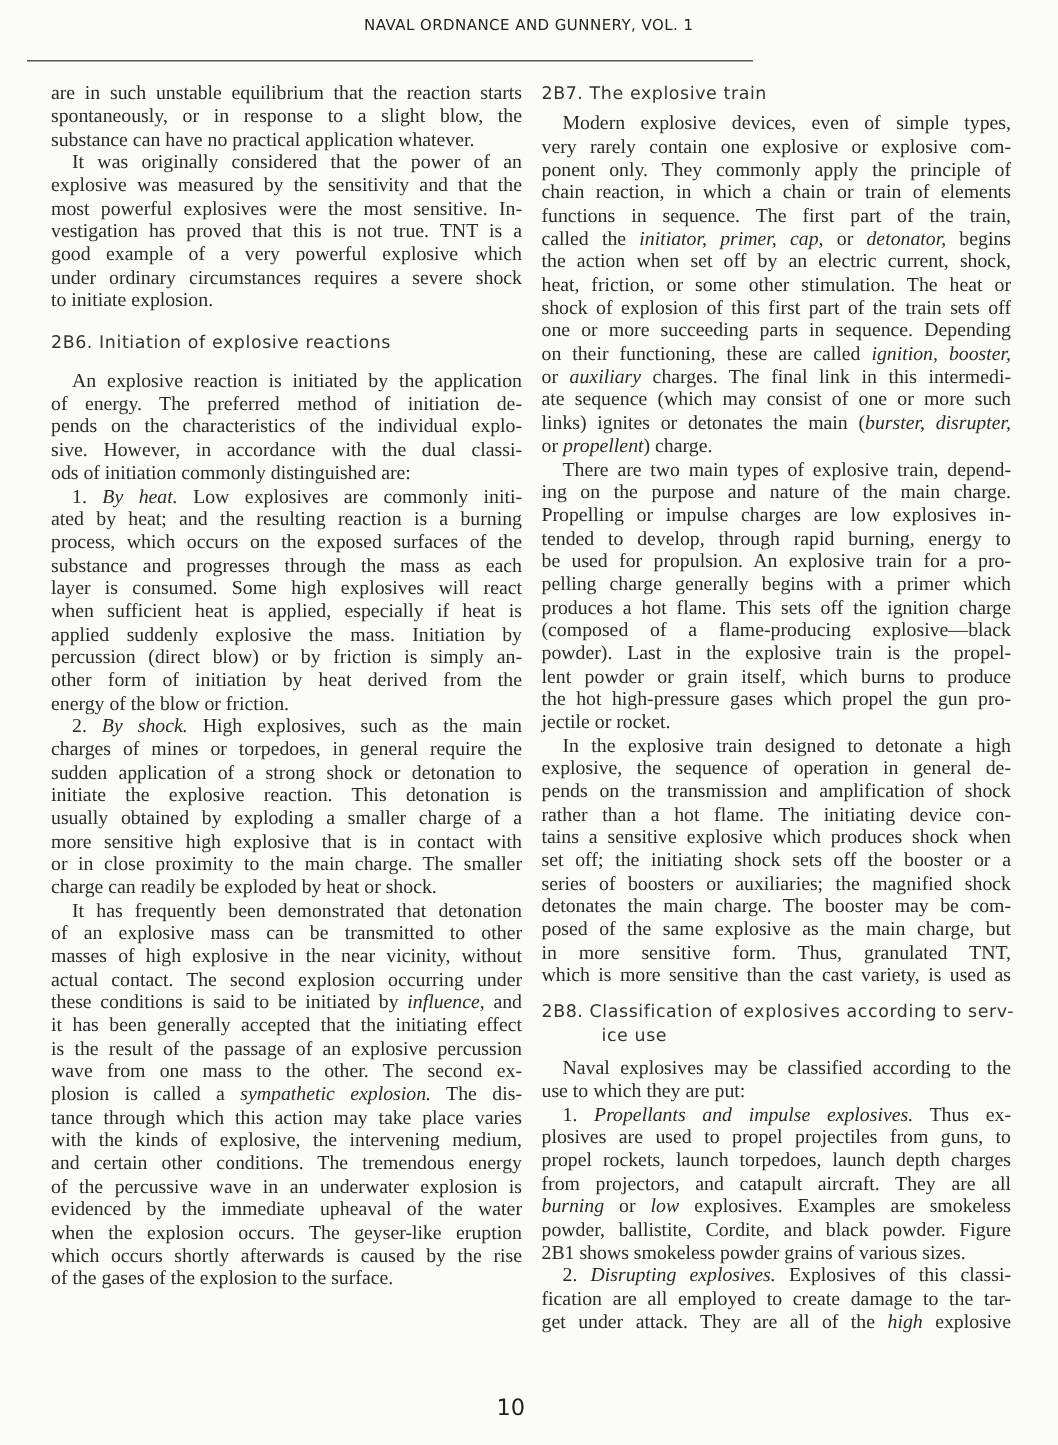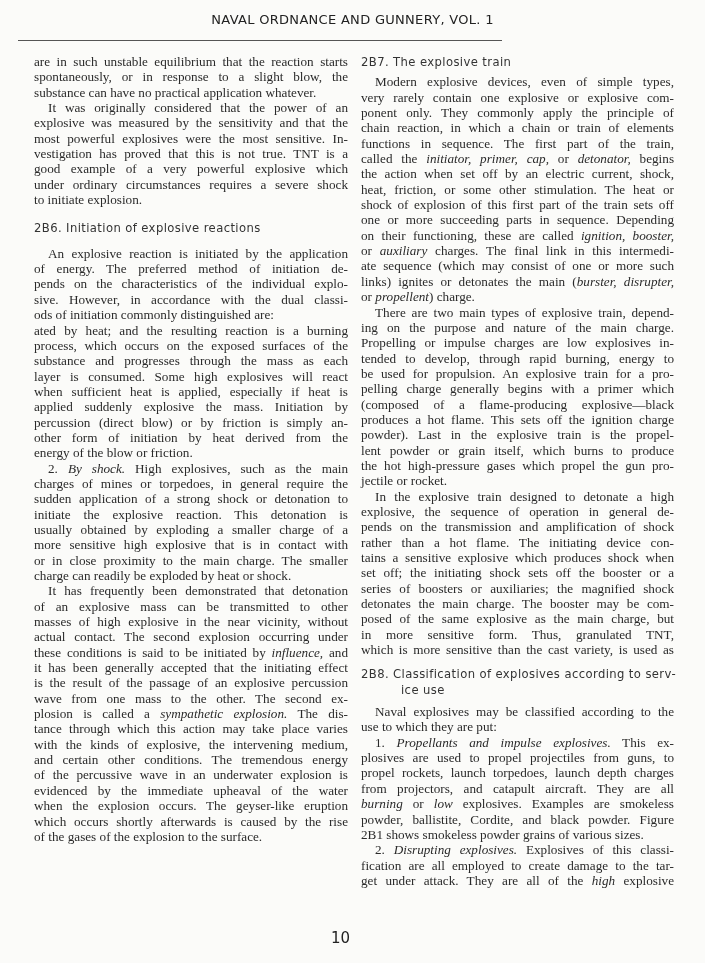--- a/index.html
+++ b/index.html
@@ -1,17 +1,17 @@
 <!DOCTYPE html>
 <html><head>
 <meta charset="utf-8">
 <style>
   html, body { margin:0; padding:0; }
   body { width:705px; height:963px; background:#fbfbf9; position:relative; overflow:hidden; color:#2a2a2a; }
-  .header { position:absolute; top:12px; left:0; width:705px; text-align:center; font-family:"DejaVu Sans", sans-serif; font-size:13px; letter-spacing:0.3px; color:#222; }
+  .header { position:absolute; top:12px; left:0; width:705px; text-align:center; font-family:"DejaVu Sans", sans-serif; font-size:10px; letter-spacing:0.3px; color:#222; }
   .rule { position:absolute; top:40px; left:18px; width:484px; height:1px; background:#555; }
   .col { position:absolute; top:54px; font-family:"Liberation Serif", serif; font-size:13.2px; line-height:15.35px; }
   .col.left { left:19px; width:314px;margin-left:15px; }
   .col.right { left:361px; width:313px; top:55px; }
   .ln { display:block; white-space:nowrap; text-align:justify; text-align-last:justify; height:15.35px; }
   .ln.last { text-align-last:left; }
   .ind { padding-left:14px; }
   .h { font-family:"DejaVu Sans", sans-serif; font-weight:normal; font-size:11.6px; letter-spacing:0.4px; color:#333; height:auto; white-space:nowrap; }
   .h.sub { padding-left:40px; }
   .gap-s { height:9px; }
@@ -49,20 +49,21 @@
 
   <div>
     <span class="ln ind">An explosive reaction is initiated by the application</span>
     <span class="ln">of energy. The preferred method of initiation de-</span>
     <span class="ln">pends on the characteristics of the individual explo-</span>
     <span class="ln">sive. However, in accordance with the dual classi-</span>
     <span class="ln last">ods of initiation commonly distinguished are:</span>
   </div>
 
   <div>
+    <span class="ln ind"><span>1. </span><i>By heat.</i><span> Low explosives are commonly initi-</span></span>
     <span class="ln">ated by heat; and the resulting reaction is a burning</span>
     <span class="ln">process, which occurs on the exposed surfaces of the</span>
     <span class="ln">substance and progresses through the mass as each</span>
     <span class="ln">layer is consumed. Some high explosives will react</span>
     <span class="ln">when sufficient heat is applied, especially if heat is</span>
     <span class="ln">applied suddenly explosive the mass. Initiation by</span>
     <span class="ln">percussion (direct blow) or by friction is simply an-</span>
     <span class="ln">other form of initiation by heat derived from the</span>
     <span class="ln last">energy of the blow or friction.</span>
   </div>
@@ -121,22 +122,22 @@
     <span class="ln last"><span>or </span><i>propellent</i><span>) charge.</span></span>
   </div>
 
   <div>
     <span class="ln ind">There are two main types of explosive train, depend-</span>
     <span class="ln">ing on the purpose and nature of the main charge.</span>
     <span class="ln">Propelling or impulse charges are low explosives in-</span>
     <span class="ln">tended to develop, through rapid burning, energy to</span>
     <span class="ln">be used for propulsion. An explosive train for a pro-</span>
     <span class="ln">pelling charge generally begins with a primer which</span>
+    <span class="ln">produces a hot flame. This sets off the ignition charge</span>
     <span class="ln">(composed of a flame-producing explosive—black</span>
-    <span class="ln">produces a hot flame. This sets off the ignition charge</span>
     <span class="ln">powder). Last in the explosive train is the propel-</span>
     <span class="ln">lent powder or grain itself, which burns to produce</span>
     <span class="ln">the hot high-pressure gases which propel the gun pro-</span>
     <span class="ln last">jectile or rocket.</span>
   </div>
 
   <div>
     <span class="ln ind">In the explosive train designed to detonate a high</span>
     <span class="ln">explosive, the sequence of operation in general de-</span>
     <span class="ln">pends on the transmission and amplification of shock</span>
@@ -154,21 +155,21 @@
   <div class="h">2B8. Classification of explosives according to serv-</div>
   <div class="h sub">ice use</div>
   <div class="gap-s" style="height:6px"></div>
 
   <div>
     <span class="ln ind">Naval explosives may be classified according to the</span>
     <span class="ln last">use to which they are put:</span>
   </div>
 
   <div>
-    <span class="ln ind"><span>1. </span><i>Propellants and impulse explosives.</i><span> This ex-</span></span>
+    <span class="ln ind"><span>1. </span><i>Propellants and impulse explosives.</i><span> Thus ex-</span></span>
     <span class="ln">plosives are used to propel projectiles from guns, to</span>
     <span class="ln">propel rockets, launch torpedoes, launch depth charges</span>
     <span class="ln">from projectors, and catapult aircraft. They are all</span>
     <span class="ln"><i>burning</i><span> or </span><i>low</i><span> explosives. Examples are smokeless</span></span>
     <span class="ln">powder, ballistite, Cordite, and black powder. Figure</span>
     <span class="ln last">2B1 shows smokeless powder grains of various sizes.</span>
   </div>
 
   <div>
     <span class="ln ind"><span>2. </span><i>Disrupting explosives.</i><span> Explosives of this classi-</span></span>

